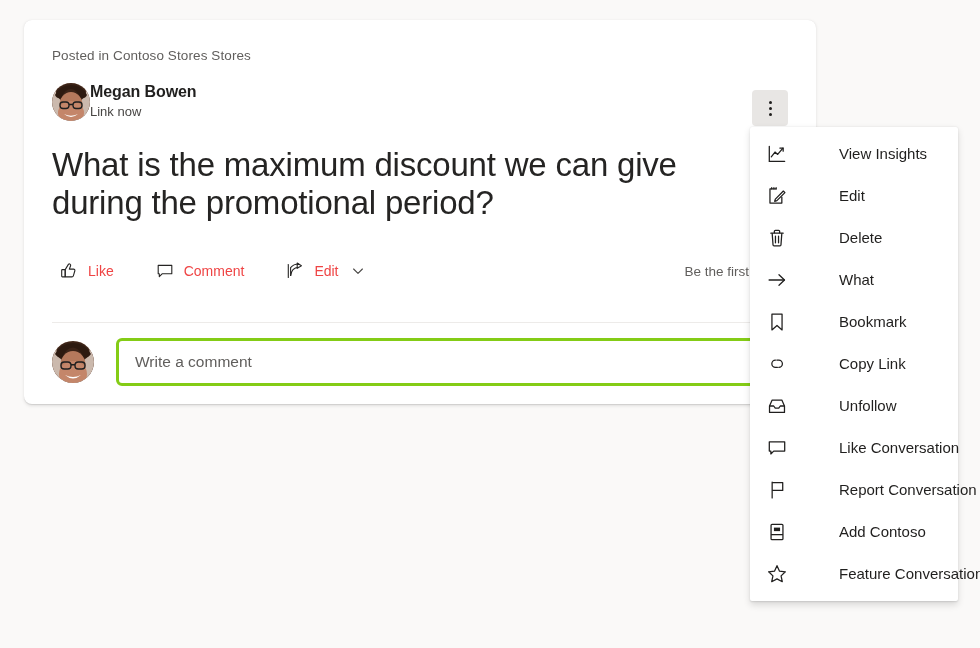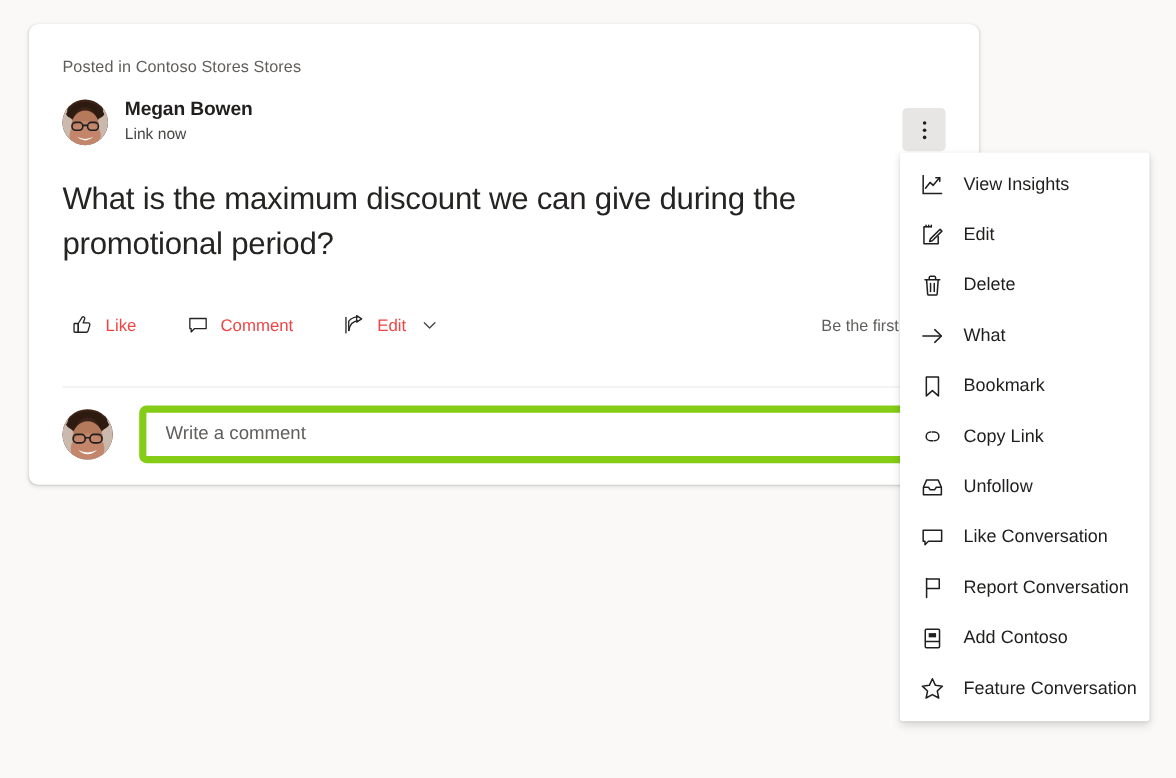--- a/index.html
+++ b/index.html
@@ -52,21 +52,21 @@
     height: 38px;
     border-radius: 50%;
     overflow: hidden;
     flex: 0 0 38px;
     background: #6b4a3a;
     position: relative;
   }
   .avatar svg { display: block; width: 100%; height: 100%; }
 
   .author-meta {
-    margin-left: 14px;
+    margin-left: 0;
     display: flex;
     flex-direction: column;
     justify-content: space-between;
   }
   .author-name {
     font-size: 16px;
     font-weight: bold;
     color: #201f1e;
     line-height: 19px;
     letter-spacing: -0.1px;
@@ -76,21 +76,21 @@
     color: #484644;
     line-height: 18px;
     margin-top: 2px;
   }
 
   .post-body {
     position: absolute;
     left: 28px;
     top: 126px;
     width: 700px;
-    font-size: 26px;
+    font-size: 33px;
     line-height: 38px;
     color: #252423;
     font-weight: normal;
     letter-spacing: -0.2px;
   }
 
   
   .action-bar {
     position: absolute;
     left: 28px;
@@ -167,21 +167,21 @@
     border-radius: 50%;
     overflow: hidden;
     flex: 0 0 42px;
     background: #6b4a3a;
   }
   .comment-avatar svg { display: block; width: 100%; height: 100%; }
   .comment-input {
     margin-left: 22px;
     width: 700px;
     height: 48px;
-    border: 6px solid #84cc16;
+    border: 3px solid #84cc16;
     border-radius: 6px;
     background: #ffffff;
     font-family: inherit;
     font-size: 15.5px;
     color: #000000;
     padding: 4px 16px;
     outline: none;
   }
   .comment-input::placeholder { color: #605e5c; }
 
@@ -233,20 +233,21 @@
     display: flex;
     align-items: center;
     height: 42px;
     padding: 0 10px 0 8px;
     cursor: pointer;
     background: transparent;
     border: none;
     width: 100%;
     font-family: inherit;
     text-align: left;
+    gap: 36px;
   }
   .menu-item .mi-icon {
     width: 22px;
     height: 22px;
     flex: 0 0 22px;
     display: inline-flex;
     align-items: center;
     justify-content: center;
     color: #201f1e;
     margin-left: 8px;

